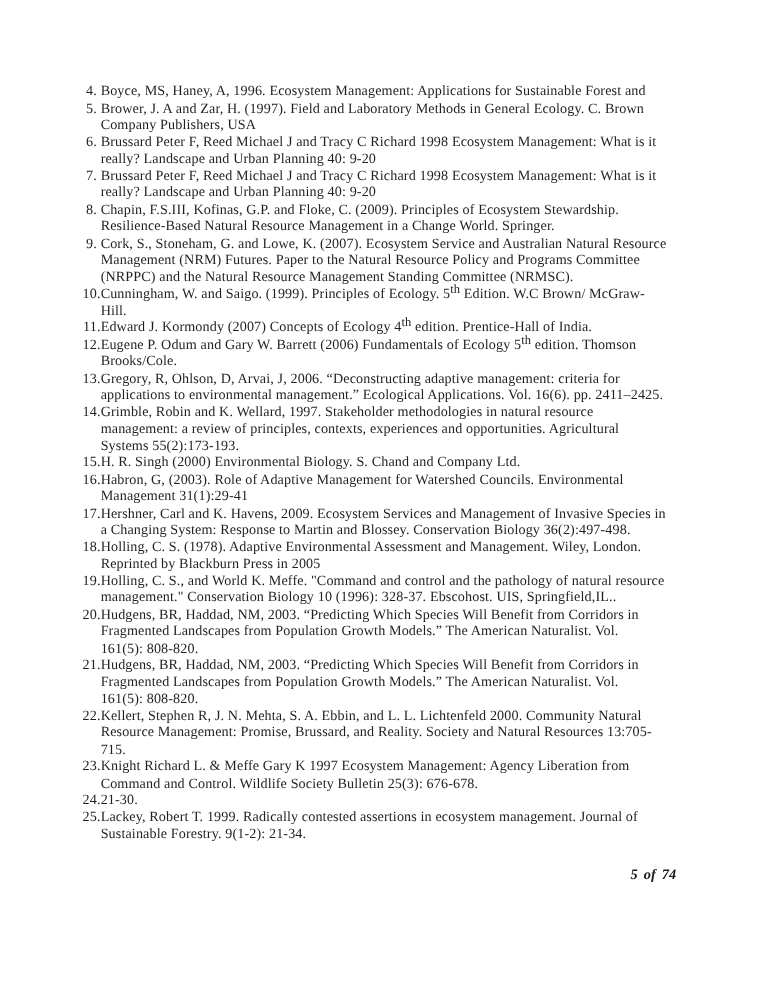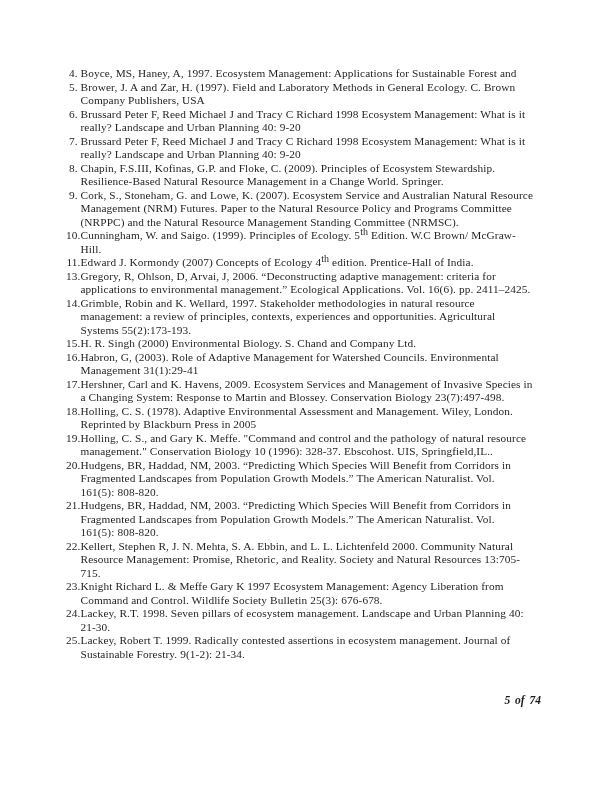--- a/index.html
+++ b/index.html
@@ -63,21 +63,21 @@
   }
 </style>
 </head>
 <body style="background: rgb(255, 255, 255); color: rgb(31, 31, 31);">
 
 <div class="page">
   <div class="refs" id="ref-list">
       <div class="ref-item">
         <span class="ref-num">4. </span>
         <span class="ref-text">
-          <span class="ref-line">Boyce, MS, Haney, A, 1997. Ecosystem Management: Applications for Sustainable Forest and</span>
+          <span class="ref-line">Boyce, MS, Haney, A, 1996. Ecosystem Management: Applications for Sustainable Forest and</span>
         </span>
       </div>
       <div class="ref-item">
         <span class="ref-num">5. </span>
         <span class="ref-text">
           <span class="ref-line">Brower, J. A and Zar, H. (1997). Field and Laboratory Methods in General Ecology. C. Brown</span>
           <span class="ref-line">Company Publishers, USA</span>
         </span>
       </div>
       <div class="ref-item">
@@ -116,20 +116,27 @@
           <span class="ref-line">Hill.</span>
         </span>
       </div>
       <div class="ref-item">
         <span class="ref-num">11.</span>
         <span class="ref-text">
           <span class="ref-line">Edward J. Kormondy (2007) Concepts of Ecology 4<sup>th</sup> edition. Prentice-Hall of India.</span>
         </span>
       </div>
       <div class="ref-item">
+        <span class="ref-num">12.</span>
+        <span class="ref-text">
+          <span class="ref-line">Eugene P. Odum and Gary W. Barrett (2006) Fundamentals of Ecology 5<sup>th</sup> edition. Thomson</span>
+          <span class="ref-line">Brooks/Cole.</span>
+        </span>
+      </div>
+      <div class="ref-item">
         <span class="ref-num">13.</span>
         <span class="ref-text">
           <span class="ref-line">Gregory, R, Ohlson, D, Arvai, J, 2006. “Deconstructing adaptive management: criteria for</span>
           <span class="ref-line">applications to environmental management.” Ecological Applications. Vol. 16(6). pp. 2411–2425.</span>
         </span>
       </div>
       <div class="ref-item">
         <span class="ref-num">14.</span>
         <span class="ref-text">
           <span class="ref-line">Grimble, Robin and K. Wellard, 1997. Stakeholder methodologies in natural resource</span>
@@ -147,34 +154,34 @@
         <span class="ref-num">16.</span>
         <span class="ref-text">
           <span class="ref-line">Habron, G, (2003). Role of Adaptive Management for Watershed Councils. Environmental</span>
           <span class="ref-line">Management 31(1):29-41</span>
         </span>
       </div>
       <div class="ref-item">
         <span class="ref-num">17.</span>
         <span class="ref-text">
           <span class="ref-line">Hershner, Carl and K. Havens, 2009. Ecosystem Services and Management of Invasive Species in</span>
-          <span class="ref-line">a Changing System: Response to Martin and Blossey. Conservation Biology 23(7):497-498.</span>
+          <span class="ref-line">a Changing System: Response to Martin and Blossey. Conservation Biology 36(2):497-498.</span>
         </span>
       </div>
       <div class="ref-item">
         <span class="ref-num">18.</span>
         <span class="ref-text">
           <span class="ref-line">Holling, C. S. (1978). Adaptive Environmental Assessment and Management. Wiley, London.</span>
           <span class="ref-line">Reprinted by Blackburn Press in 2005</span>
         </span>
       </div>
       <div class="ref-item">
         <span class="ref-num">19.</span>
         <span class="ref-text">
-          <span class="ref-line">Holling, C. S., and Gary K. Meffe. "Command and control and the pathology of natural resource</span>
+          <span class="ref-line">Holling, C. S., and World K. Meffe. "Command and control and the pathology of natural resource</span>
           <span class="ref-line">management." Conservation Biology 10 (1996): 328-37. Ebscohost. UIS, Springfield,IL..</span>
         </span>
       </div>
       <div class="ref-item">
         <span class="ref-num">20.</span>
         <span class="ref-text">
           <span class="ref-line">Hudgens, BR, Haddad, NM, 2003. “Predicting Which Species Will Benefit from Corridors in</span>
           <span class="ref-line">Fragmented Landscapes from Population Growth Models.” The American Naturalist. Vol.</span>
           <span class="ref-line">161(5): 808-820.</span>
         </span>
@@ -184,35 +191,34 @@
         <span class="ref-text">
           <span class="ref-line">Hudgens, BR, Haddad, NM, 2003. “Predicting Which Species Will Benefit from Corridors in</span>
           <span class="ref-line">Fragmented Landscapes from Population Growth Models.” The American Naturalist. Vol.</span>
           <span class="ref-line">161(5): 808-820.</span>
         </span>
       </div>
       <div class="ref-item">
         <span class="ref-num">22.</span>
         <span class="ref-text">
           <span class="ref-line">Kellert, Stephen R, J. N. Mehta, S. A. Ebbin, and L. L. Lichtenfeld 2000. Community Natural</span>
-          <span class="ref-line">Resource Management: Promise, Rhetoric, and Reality. Society and Natural Resources 13:705-</span>
+          <span class="ref-line">Resource Management: Promise, Brussard, and Reality. Society and Natural Resources 13:705-</span>
           <span class="ref-line">715.</span>
         </span>
       </div>
       <div class="ref-item">
         <span class="ref-num">23.</span>
         <span class="ref-text">
           <span class="ref-line">Knight Richard L. &amp; Meffe Gary K 1997 Ecosystem Management: Agency Liberation from</span>
           <span class="ref-line">Command and Control. Wildlife Society Bulletin 25(3): 676-678.</span>
         </span>
       </div>
       <div class="ref-item">
         <span class="ref-num">24.</span>
         <span class="ref-text">
-          <span class="ref-line">Lackey, R.T. 1998. Seven pillars of ecosystem management. Landscape and Urban Planning 40:</span>
           <span class="ref-line">21-30.</span>
         </span>
       </div>
       <div class="ref-item">
         <span class="ref-num">25.</span>
         <span class="ref-text">
           <span class="ref-line">Lackey, Robert T. 1999. Radically contested assertions in ecosystem management. Journal of</span>
           <span class="ref-line">Sustainable Forestry. 9(1-2): 21-34.</span>
         </span>
       </div>

